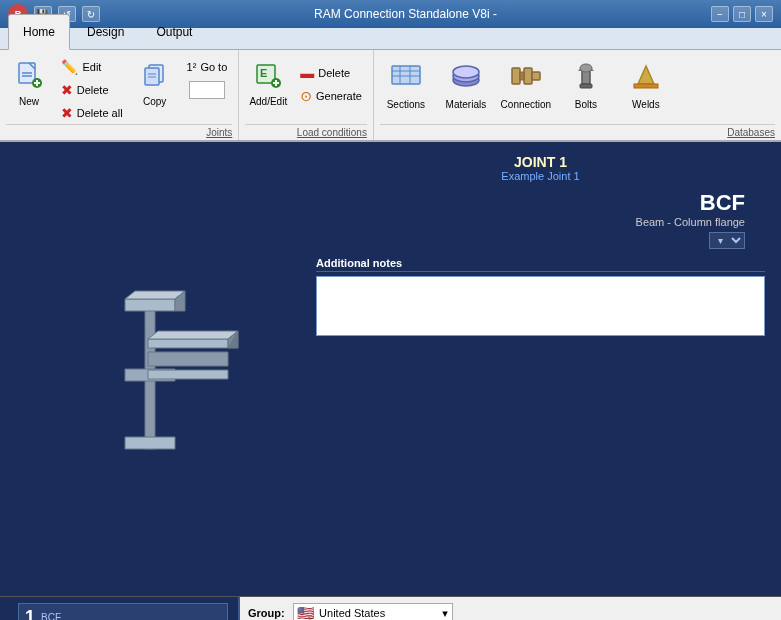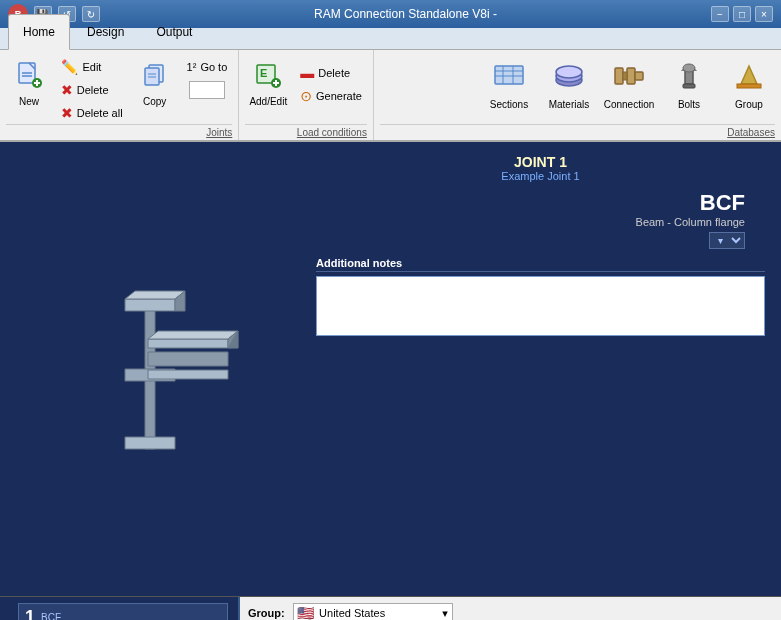--- a/index.html
+++ b/index.html
@@ -372,21 +372,21 @@
         <div class="rib-btn-small">
           <span class="rib-icon-small" style="color:#cc6600">⊙</span>
           <span>Generate</span>
         </div>
       </div>
     </div>
     <div class="ribbon-group-label">Load conditions</div>
   </div>
 
   <div class="ribbon-group" style="border-right:none; flex:1;">
-    <div class="ribbon-group-content" style="gap:8px;justify-content:flex-end;">
+    <div class="ribbon-group-content" style="gap:8px;">
       <div class="db-btn">
         <div class="db-icon">
           <svg width="32" height="28" viewBox="0 0 32 28">
             <rect x="2" y="4" width="28" height="18" rx="1" fill="#c0d4f0" stroke="#5588cc" stroke-width="1.5"></rect>
             <line x1="2" y1="9" x2="30" y2="9" stroke="#5588cc" stroke-width="1"></line>
             <line x1="2" y1="14" x2="30" y2="14" stroke="#5588cc" stroke-width="1"></line>
             <line x1="10" y1="4" x2="10" y2="22" stroke="#5588cc" stroke-width="1"></line>
             <line x1="20" y1="4" x2="20" y2="22" stroke="#5588cc" stroke-width="1"></line>
           </svg>
         </div>
@@ -423,21 +423,21 @@
         </div>
         <span>Bolts</span>
       </div>
       <div class="db-btn">
         <div class="db-icon">
           <svg width="32" height="28" viewBox="0 0 32 28">
             <polygon points="8,22 16,4 24,22" fill="#ccaa44" stroke="#aa8822" stroke-width="1.5"></polygon>
             <rect x="4" y="22" width="24" height="4" fill="#cc8822" stroke="#aa6611" stroke-width="1"></rect>
           </svg>
         </div>
-        <span>Group</span>
+        <span>Welds</span>
       </div>
     </div>
     <div class="ribbon-group-label">Databases</div>
   </div>
 </div>
 
 <div class="main-area">
 
   <div class="left-3d">
     <svg width="200" height="200" viewBox="0 0 200 200">

